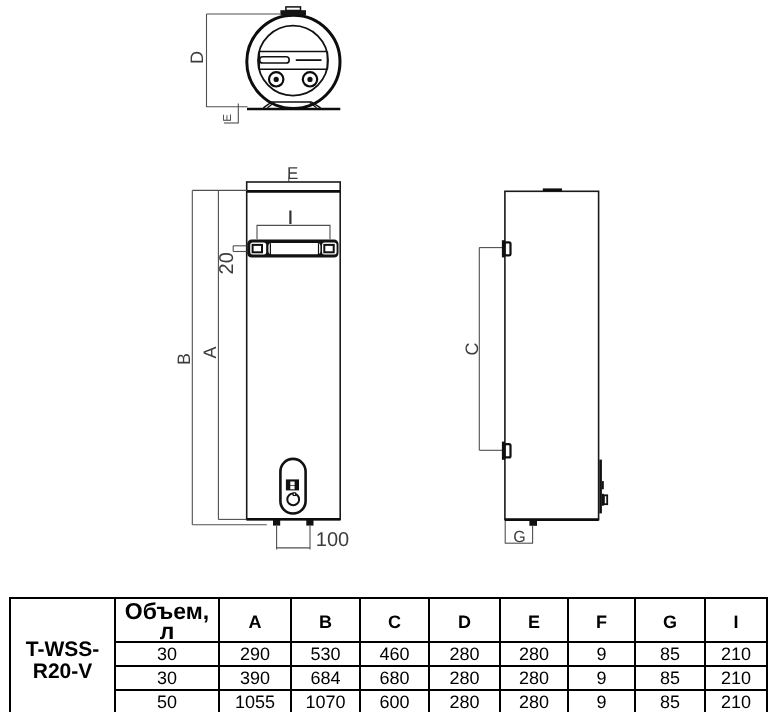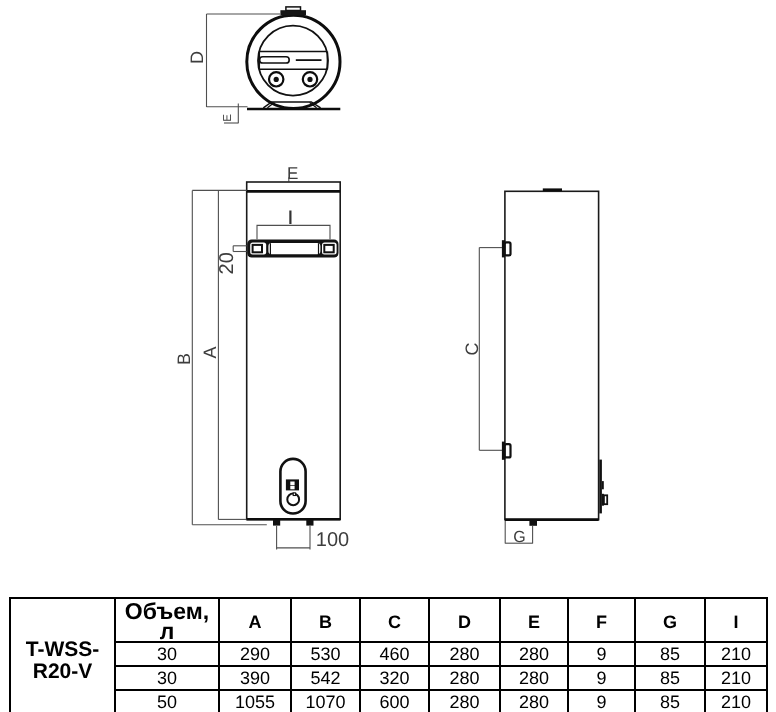--- a/index.html
+++ b/index.html
@@ -199,22 +199,22 @@
           <td class="num">460</td>
           <td class="num">280</td>
           <td class="num">280</td>
           <td class="num">9</td>
           <td class="num">85</td>
           <td class="num">210</td>
         </tr>
 <tr style="height:23px">
           <td class="num">30</td>
           <td class="num">390</td>
-          <td class="num">542</td>
-          <td class="num">320</td>
+          <td class="num">684</td>
+          <td class="num">680</td>
           <td class="num">280</td>
           <td class="num">280</td>
           <td class="num">9</td>
           <td class="num">85</td>
           <td class="num">210</td>
         </tr>
 <tr style="height:23px">
           <td class="num">50</td>
           <td class="num">1055</td>
           <td class="num">1070</td>

